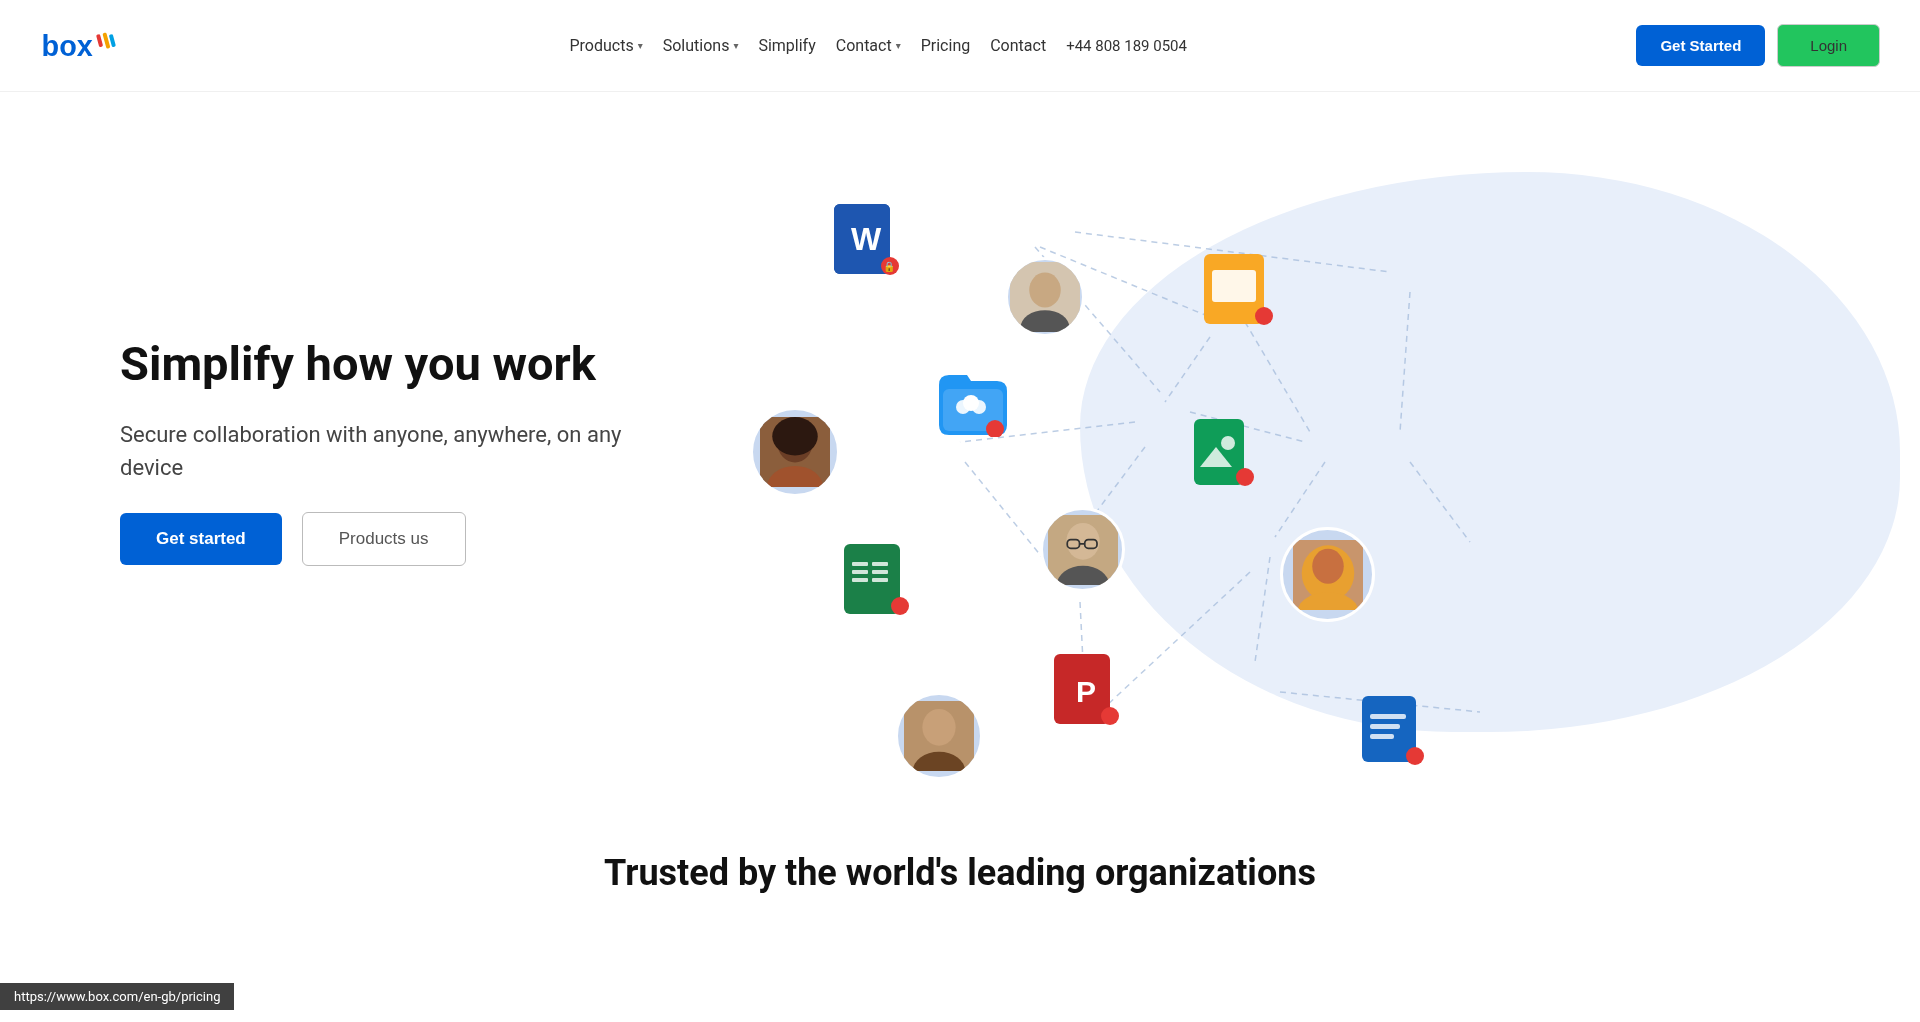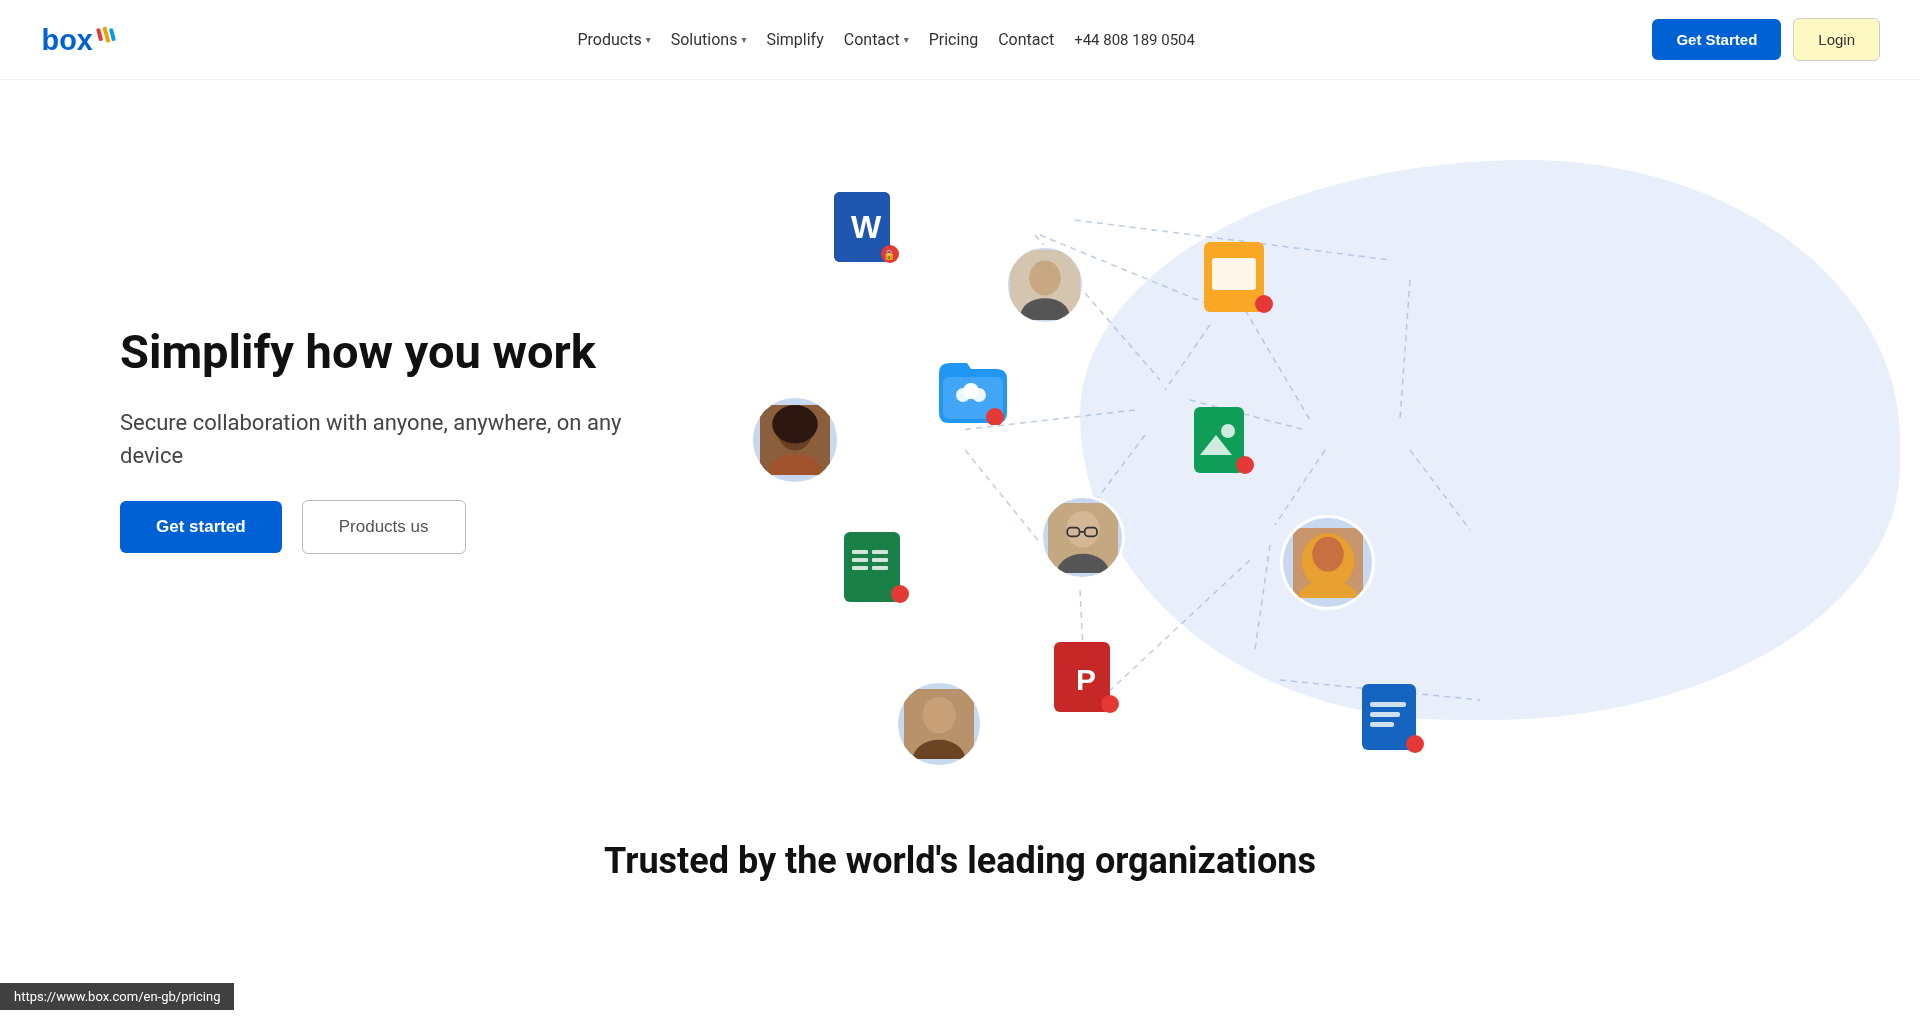--- a/index.html
+++ b/index.html
@@ -4,21 +4,21 @@
   <style>
     * { margin: 0; padding: 0; box-sizing: border-box; }
     body { font-family: -apple-system, BlinkMacSystemFont, 'Segoe UI', Roboto, sans-serif; background: #fff; overflow-x: hidden; }
 
     
     header {
       display: flex;
       align-items: center;
       justify-content: space-between;
       padding: 0 40px;
-      height: 80px;
+      height: 92px;
       background: #fff;
       border-bottom: 1px solid #f0f0f0;
       position: relative;
       z-index: 10;
     }
     .logo-area {
       display: flex;
       align-items: center;
     }
     .logo-svg {
@@ -57,25 +57,25 @@
       background: #0061D5;
       color: #fff;
       border: none;
       border-radius: 6px;
       padding: 12px 24px;
       font-size: 15px;
       font-weight: 600;
       cursor: pointer;
     }
     .btn-login {
-      background: #fef9c3;
+      background: #22c55e;
       color: #333;
       border: 1.5px solid #ccc;
       border-radius: 6px;
-      padding: 12px 24px;
+      padding: 12px 32px;
       font-size: 15px;
       font-weight: 500;
       cursor: pointer;
     }
 
     
     .hero {
       display: flex;
       align-items: center;
       min-height: 700px;

